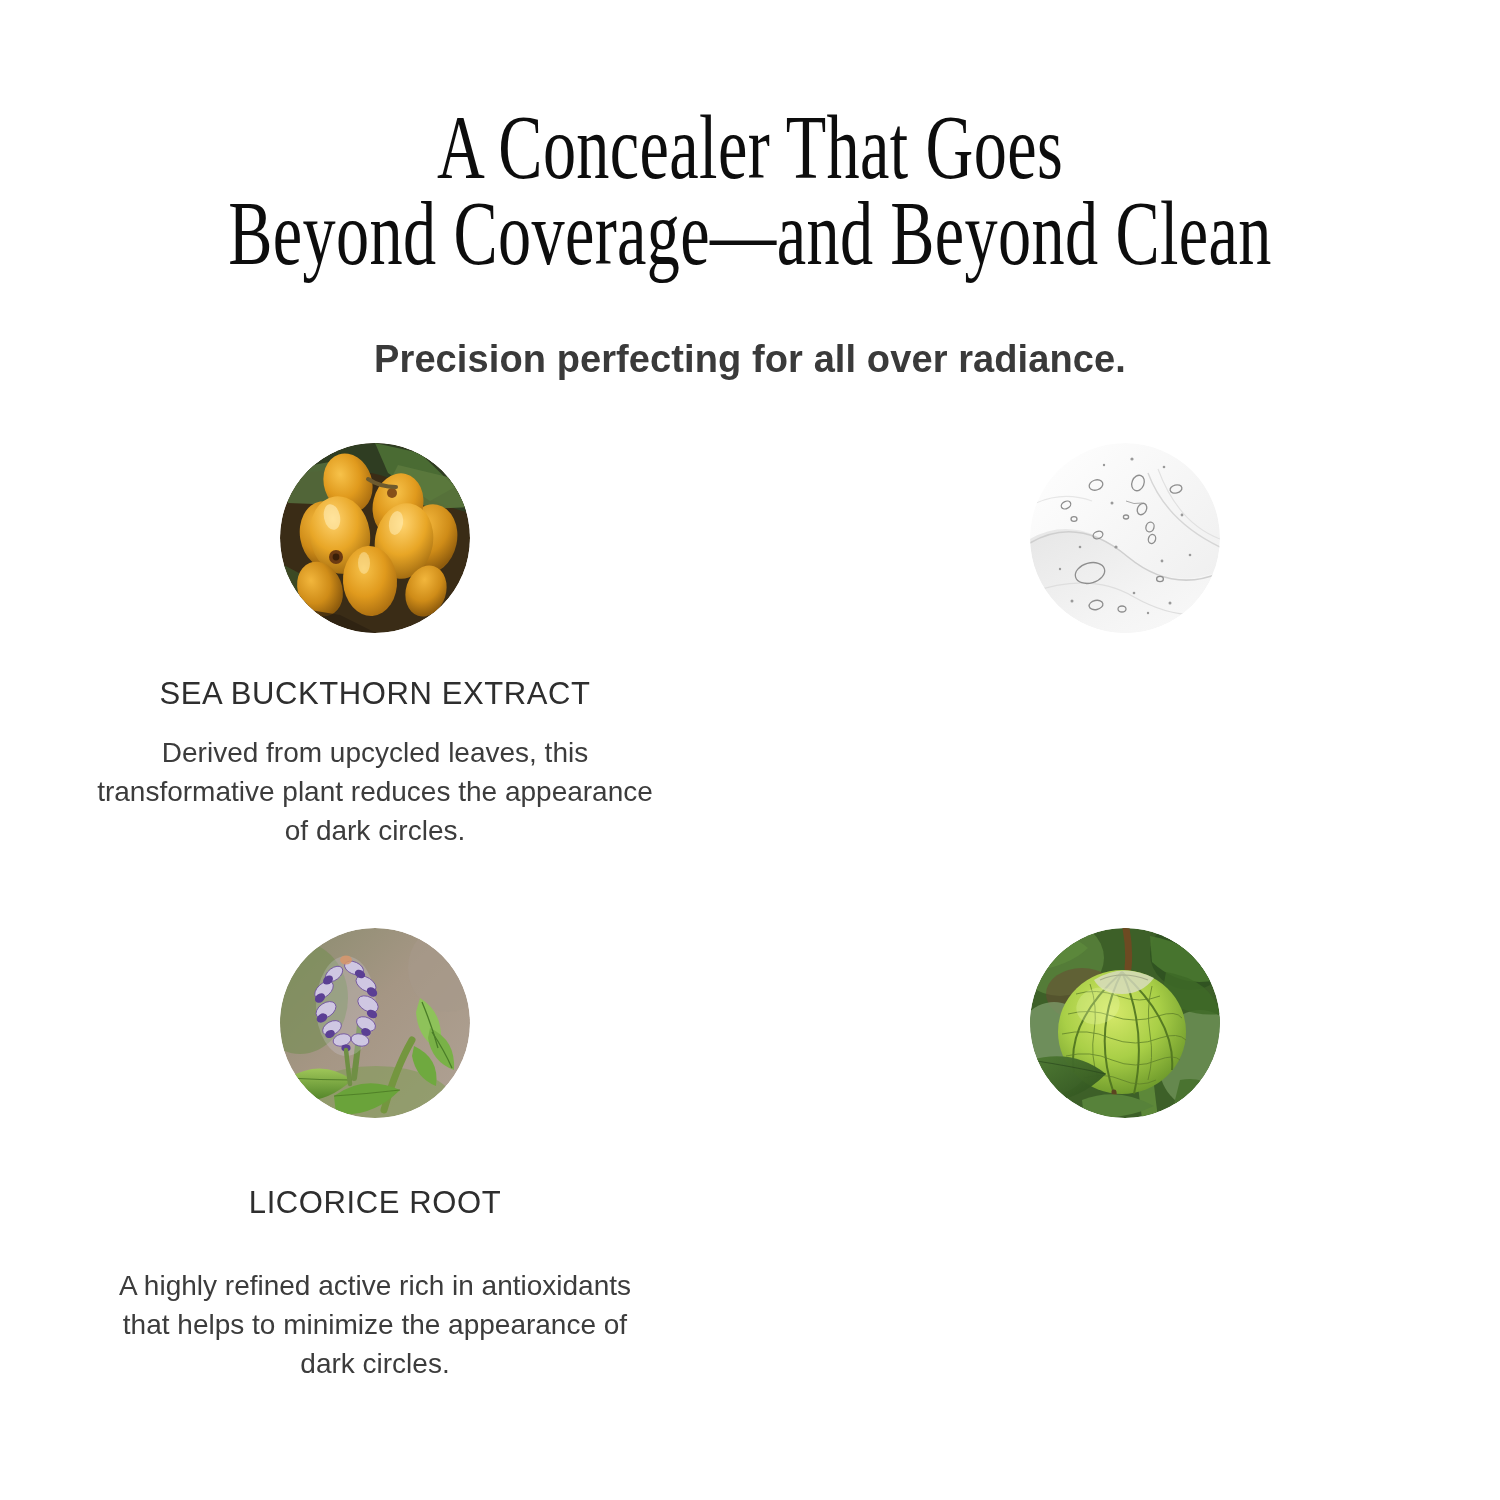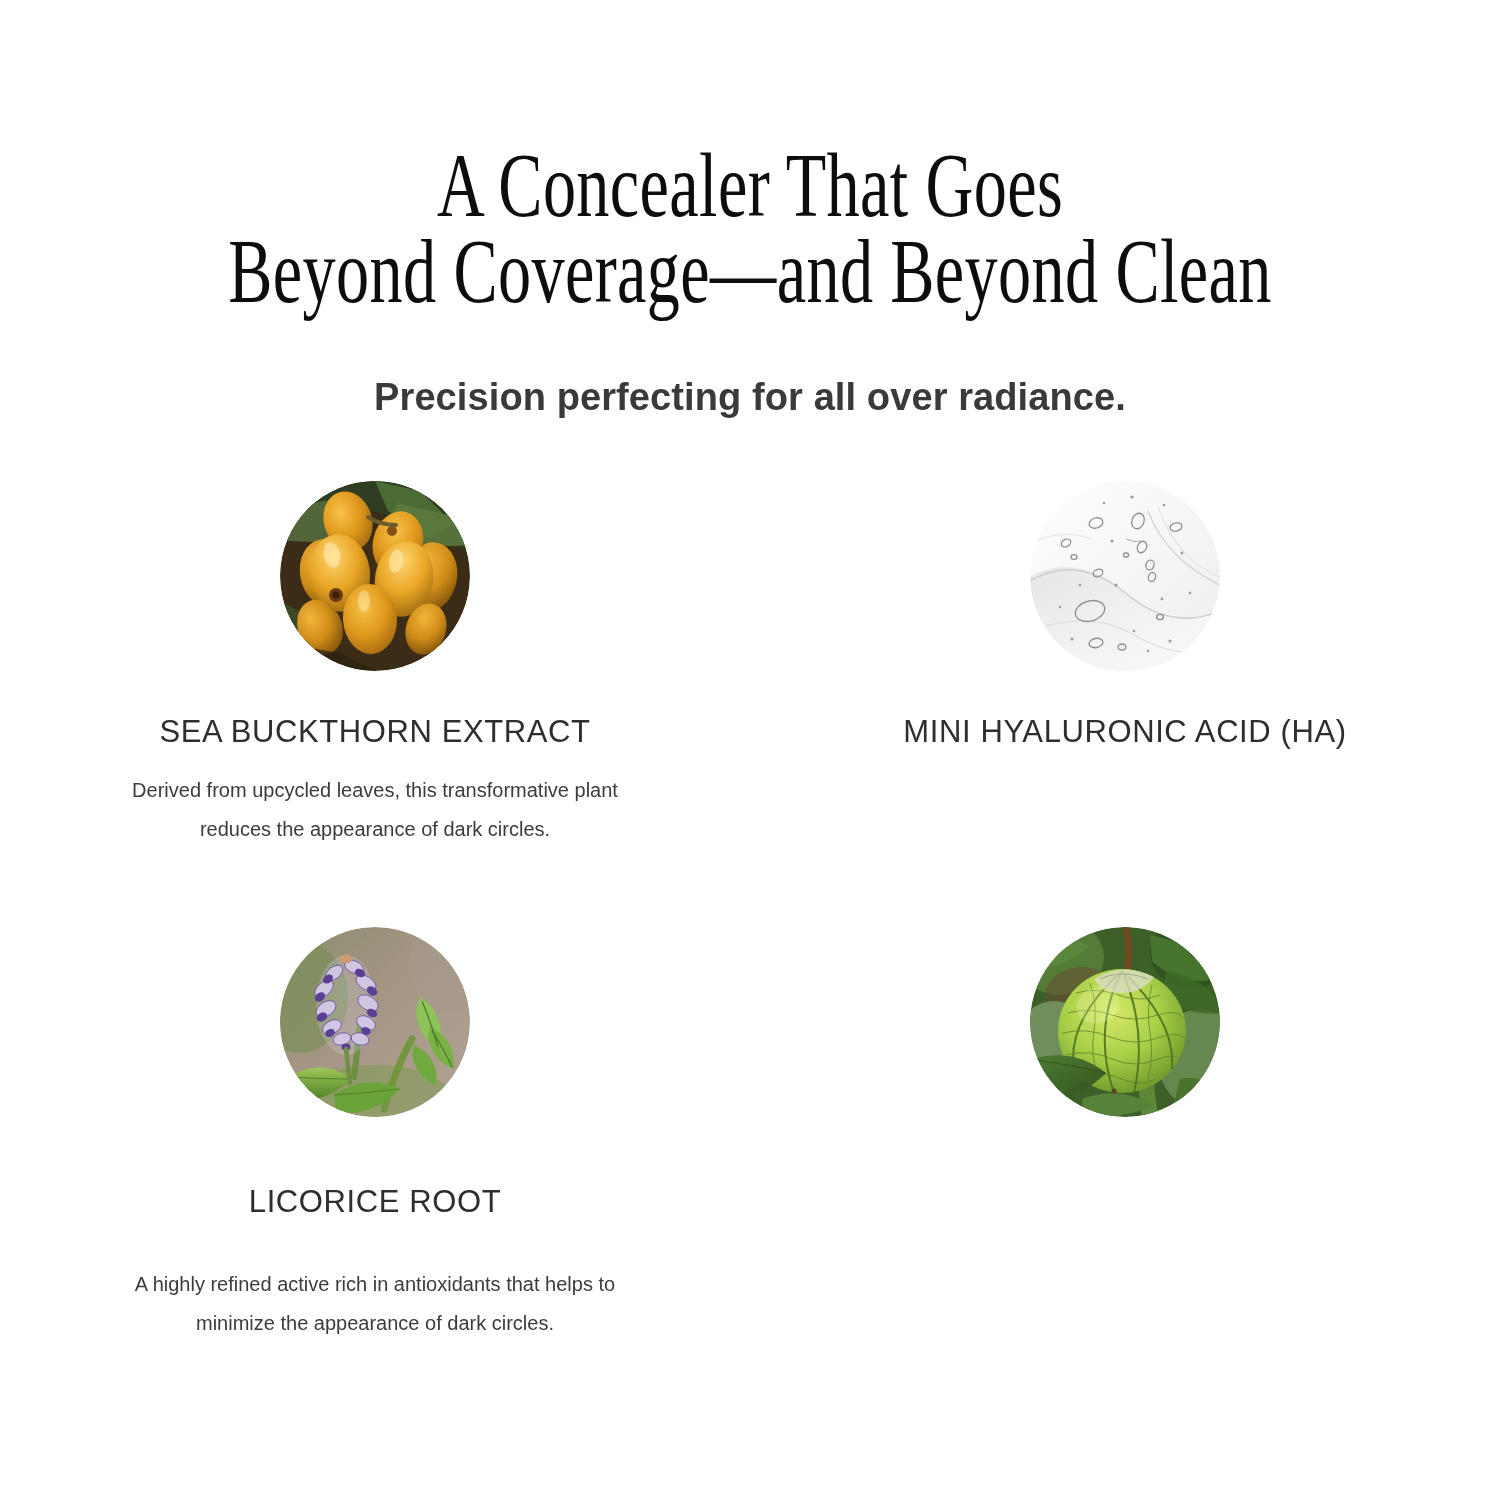--- a/index.html
+++ b/index.html
@@ -11,21 +11,21 @@
     width: 1500px;
     height: 1500px;
     font-family: "Liberation Sans", sans-serif;
     color: #333333;
     overflow: hidden;
     position: relative;
   }
 
   
   .header {
-    padding-top: 80px;
+    padding-top: 42px;
     text-align: center;
   }
   .headline {
     font-family: "Liberation Serif", "DejaVu Serif", serif;
     color: #0d0d0d;
     font-weight: 400;
     font-size: 92px;
     line-height: 86px;
     letter-spacing: 0.5px;
     transform: scaleX(0.72);
@@ -74,21 +74,21 @@
     margin-top: 44px;
     font-size: 31px;
     line-height: 34px;
     letter-spacing: 0.6px;
     color: #2e2e2e;
     text-align: center;
     font-weight: 400;
   }
   .card-body {
     margin-top: 22px;
-    font-size: 20px;
+    font-size: 28px;
     line-height: 39px;
     color: #3c3c3c;
     text-align: center;
     font-weight: 400;
     max-width: 560px;
   }
   .card.wide .card-body { max-width: 600px; }
 </style>
 </head>
 <body>
@@ -213,21 +213,20 @@
               <circle cx="140" cy="160" r="1.5"></circle>
             <circle cx="118" cy="170" r="1.2"></circle>
               <circle cx="30" cy="126" r="1.2"></circle>
             <circle cx="160" cy="112" r="1.3"></circle>
               <circle cx="74" cy="22" r="1.2"></circle>
           </g>
           <path d="M96 58 Q104 62 112 60" stroke="#a8a8a8" stroke-width="1" fill="none"></path>
         </g>
       </svg>
     </div>
-    <div class="card-title">MINI HYALURONIC ACID (HA)</div>
   </div>
 
   <div class="card row2">
     <div class="thumb">
       <svg viewBox="0 0 190 190" xmlns="http://www.w3.org/2000/svg" aria-hidden="true">
         <defs>
           <clipPath id="clipC">
               <circle cx="95" cy="95" r="95"></circle>
             </clipPath>
           <linearGradient id="bokeh" x1="0" y1="0" x2="1" y2="1">

